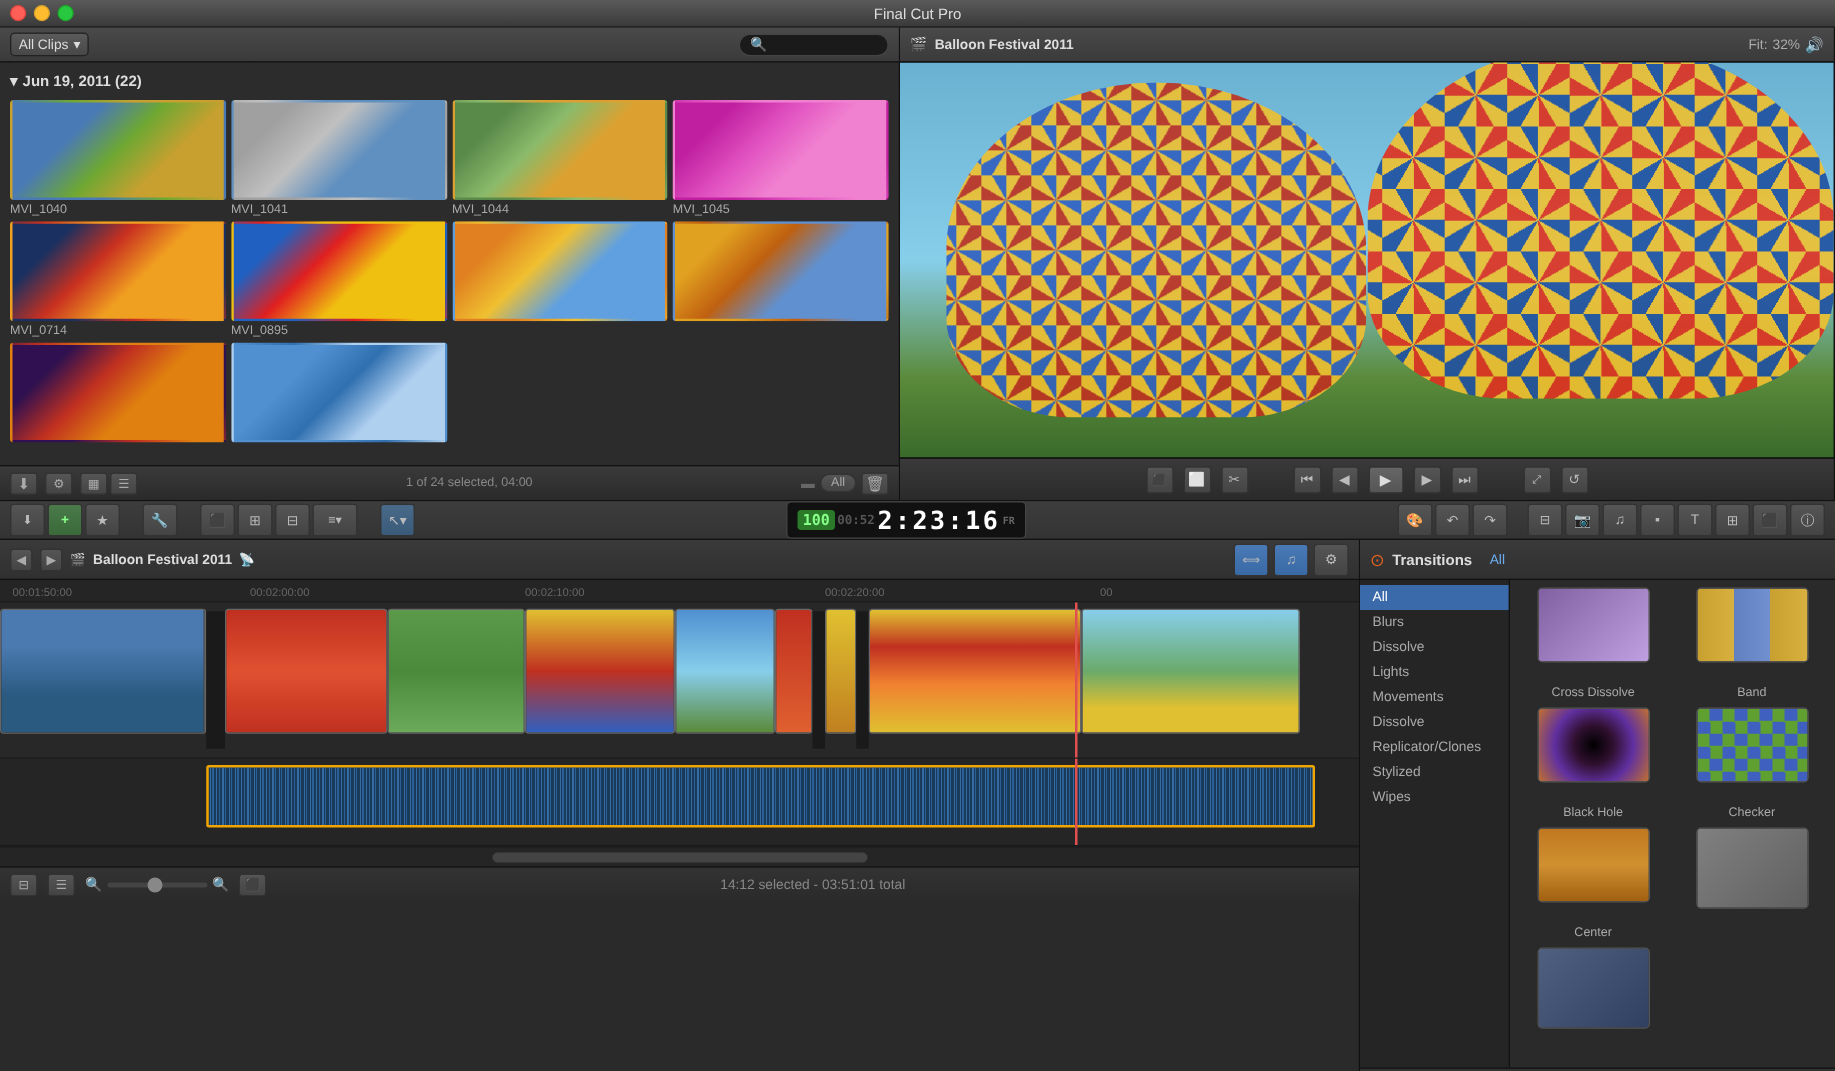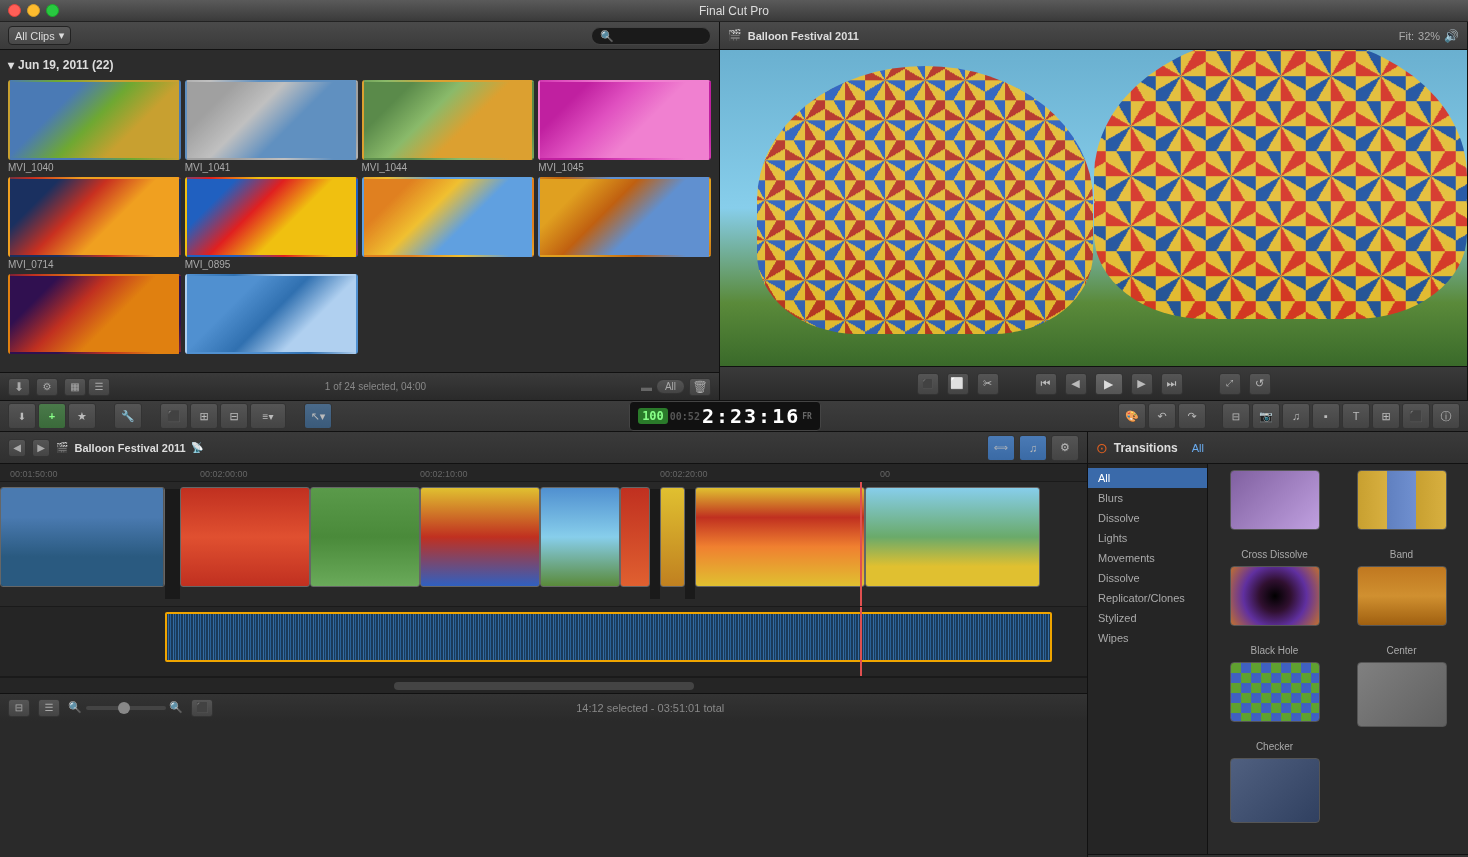--- a/index.html
+++ b/index.html
@@ -985,26 +985,26 @@
           </div>
           <div class="trans-item">
             <div class="trans-thumb trans-band"></div>
             <span class="trans-label">Band</span>
           </div>
           <div class="trans-item">
             <div class="trans-thumb trans-black-hole"></div>
             <span class="trans-label">Black Hole</span>
           </div>
           <div class="trans-item">
+            <div class="trans-thumb trans-checker"></div>
+            <span class="trans-label">Checker</span>
+          </div>
+          <div class="trans-item">
             <div class="trans-thumb trans-center"></div>
             <span class="trans-label">Center</span>
-          </div>
-          <div class="trans-item">
-            <div class="trans-thumb trans-checker"></div>
-            <span class="trans-label">Checker</span>
           </div>
           <div class="trans-item">
             <div class="trans-thumb trans-placeholder-1"></div>
             <span class="trans-label"></span>
           </div>
           <div class="trans-item">
             <div class="trans-thumb trans-placeholder-2"></div>
             <span class="trans-label"></span>
           </div>
         </div>

